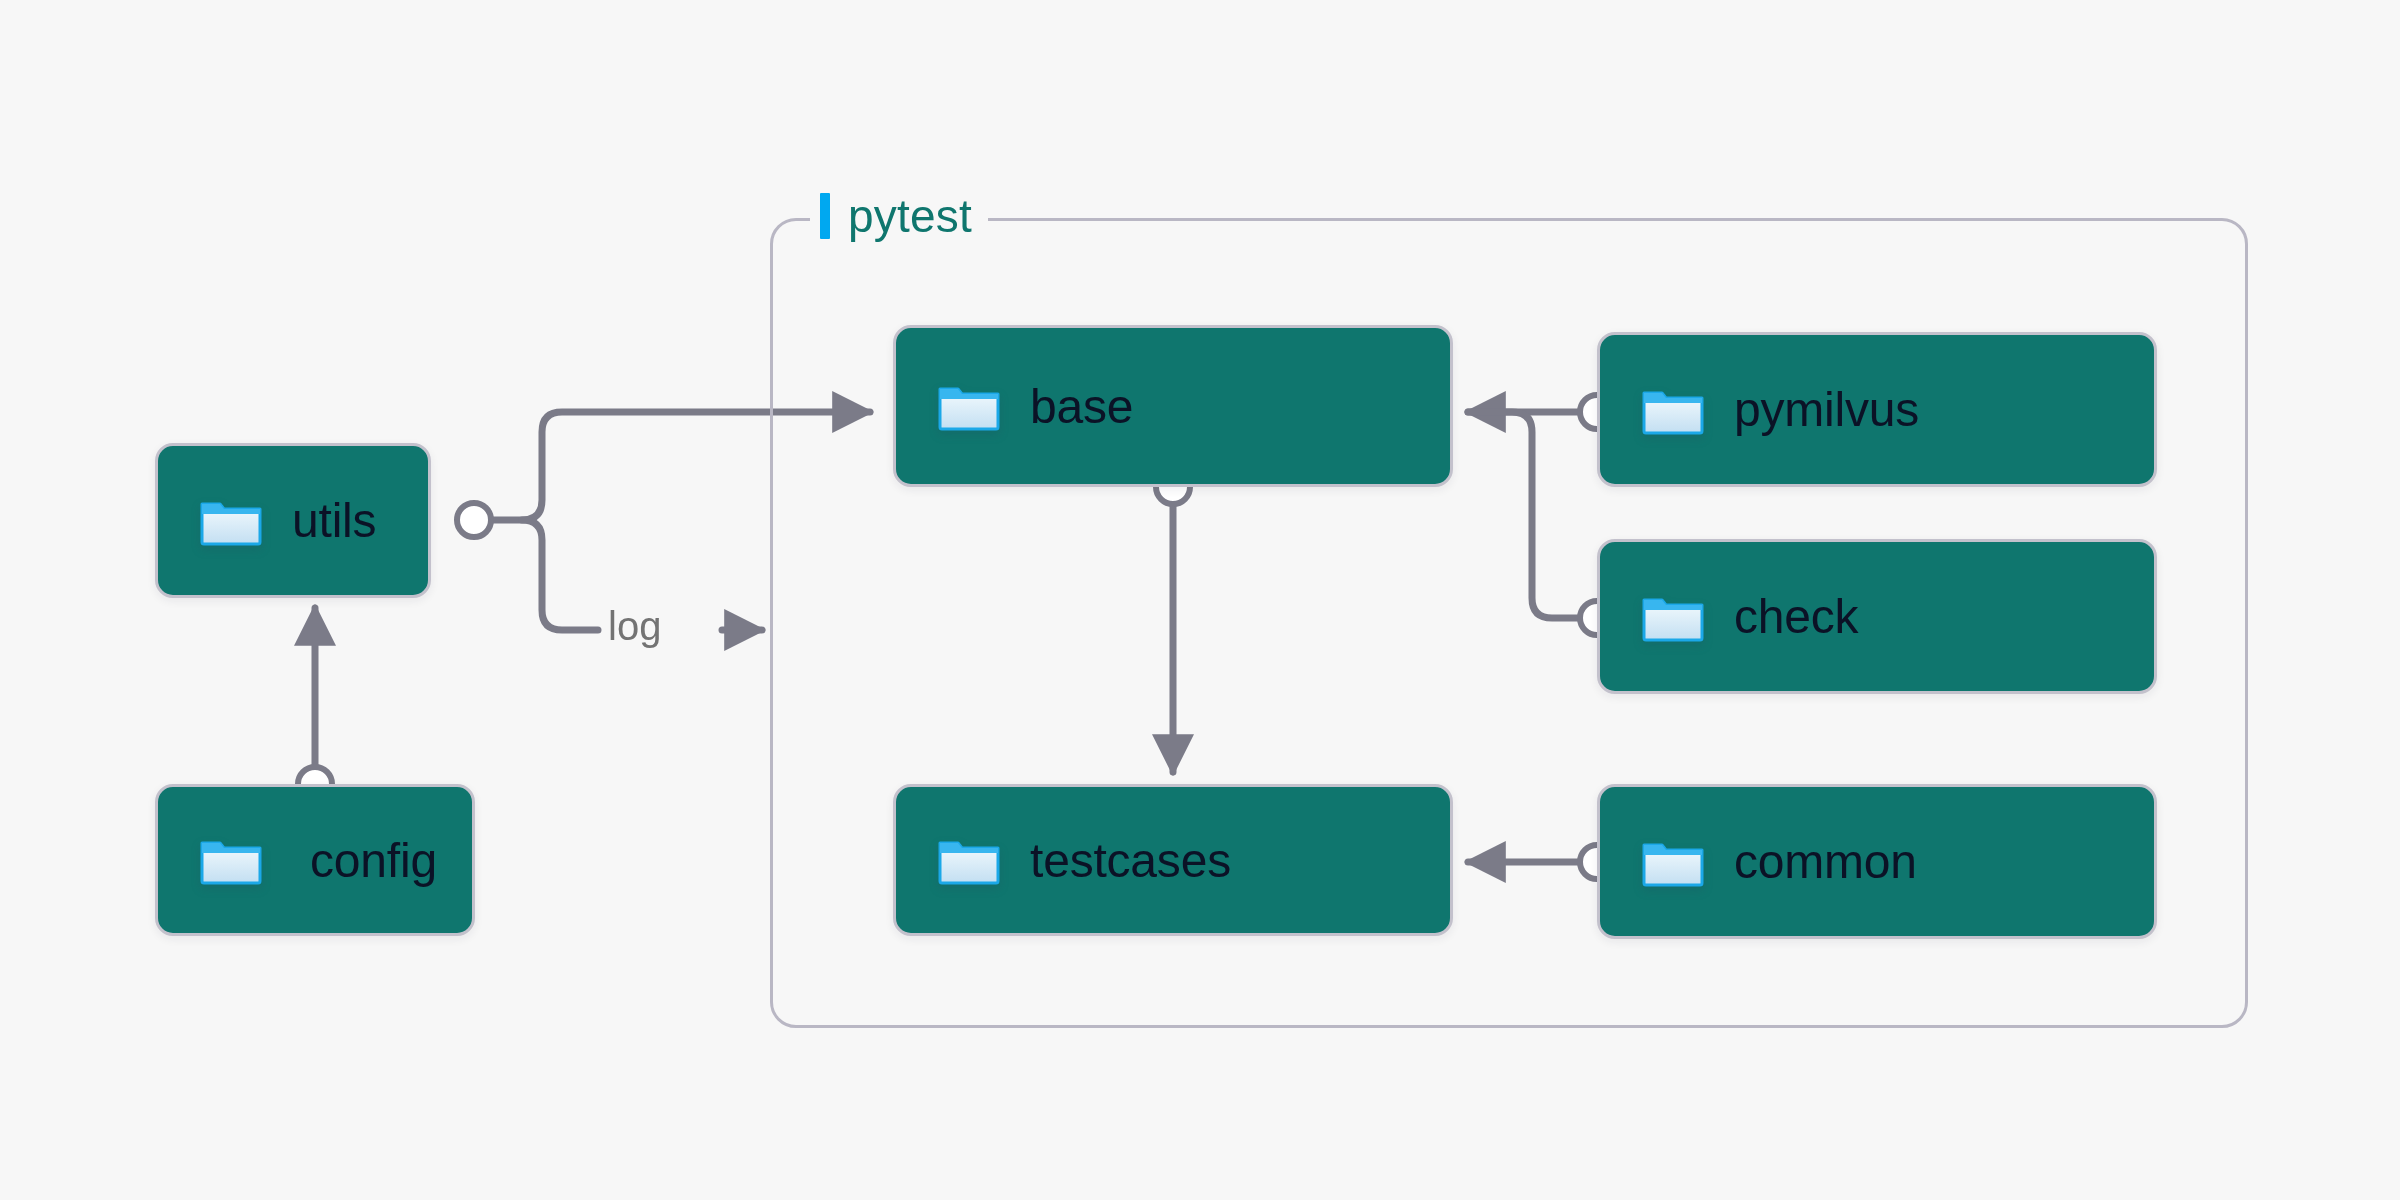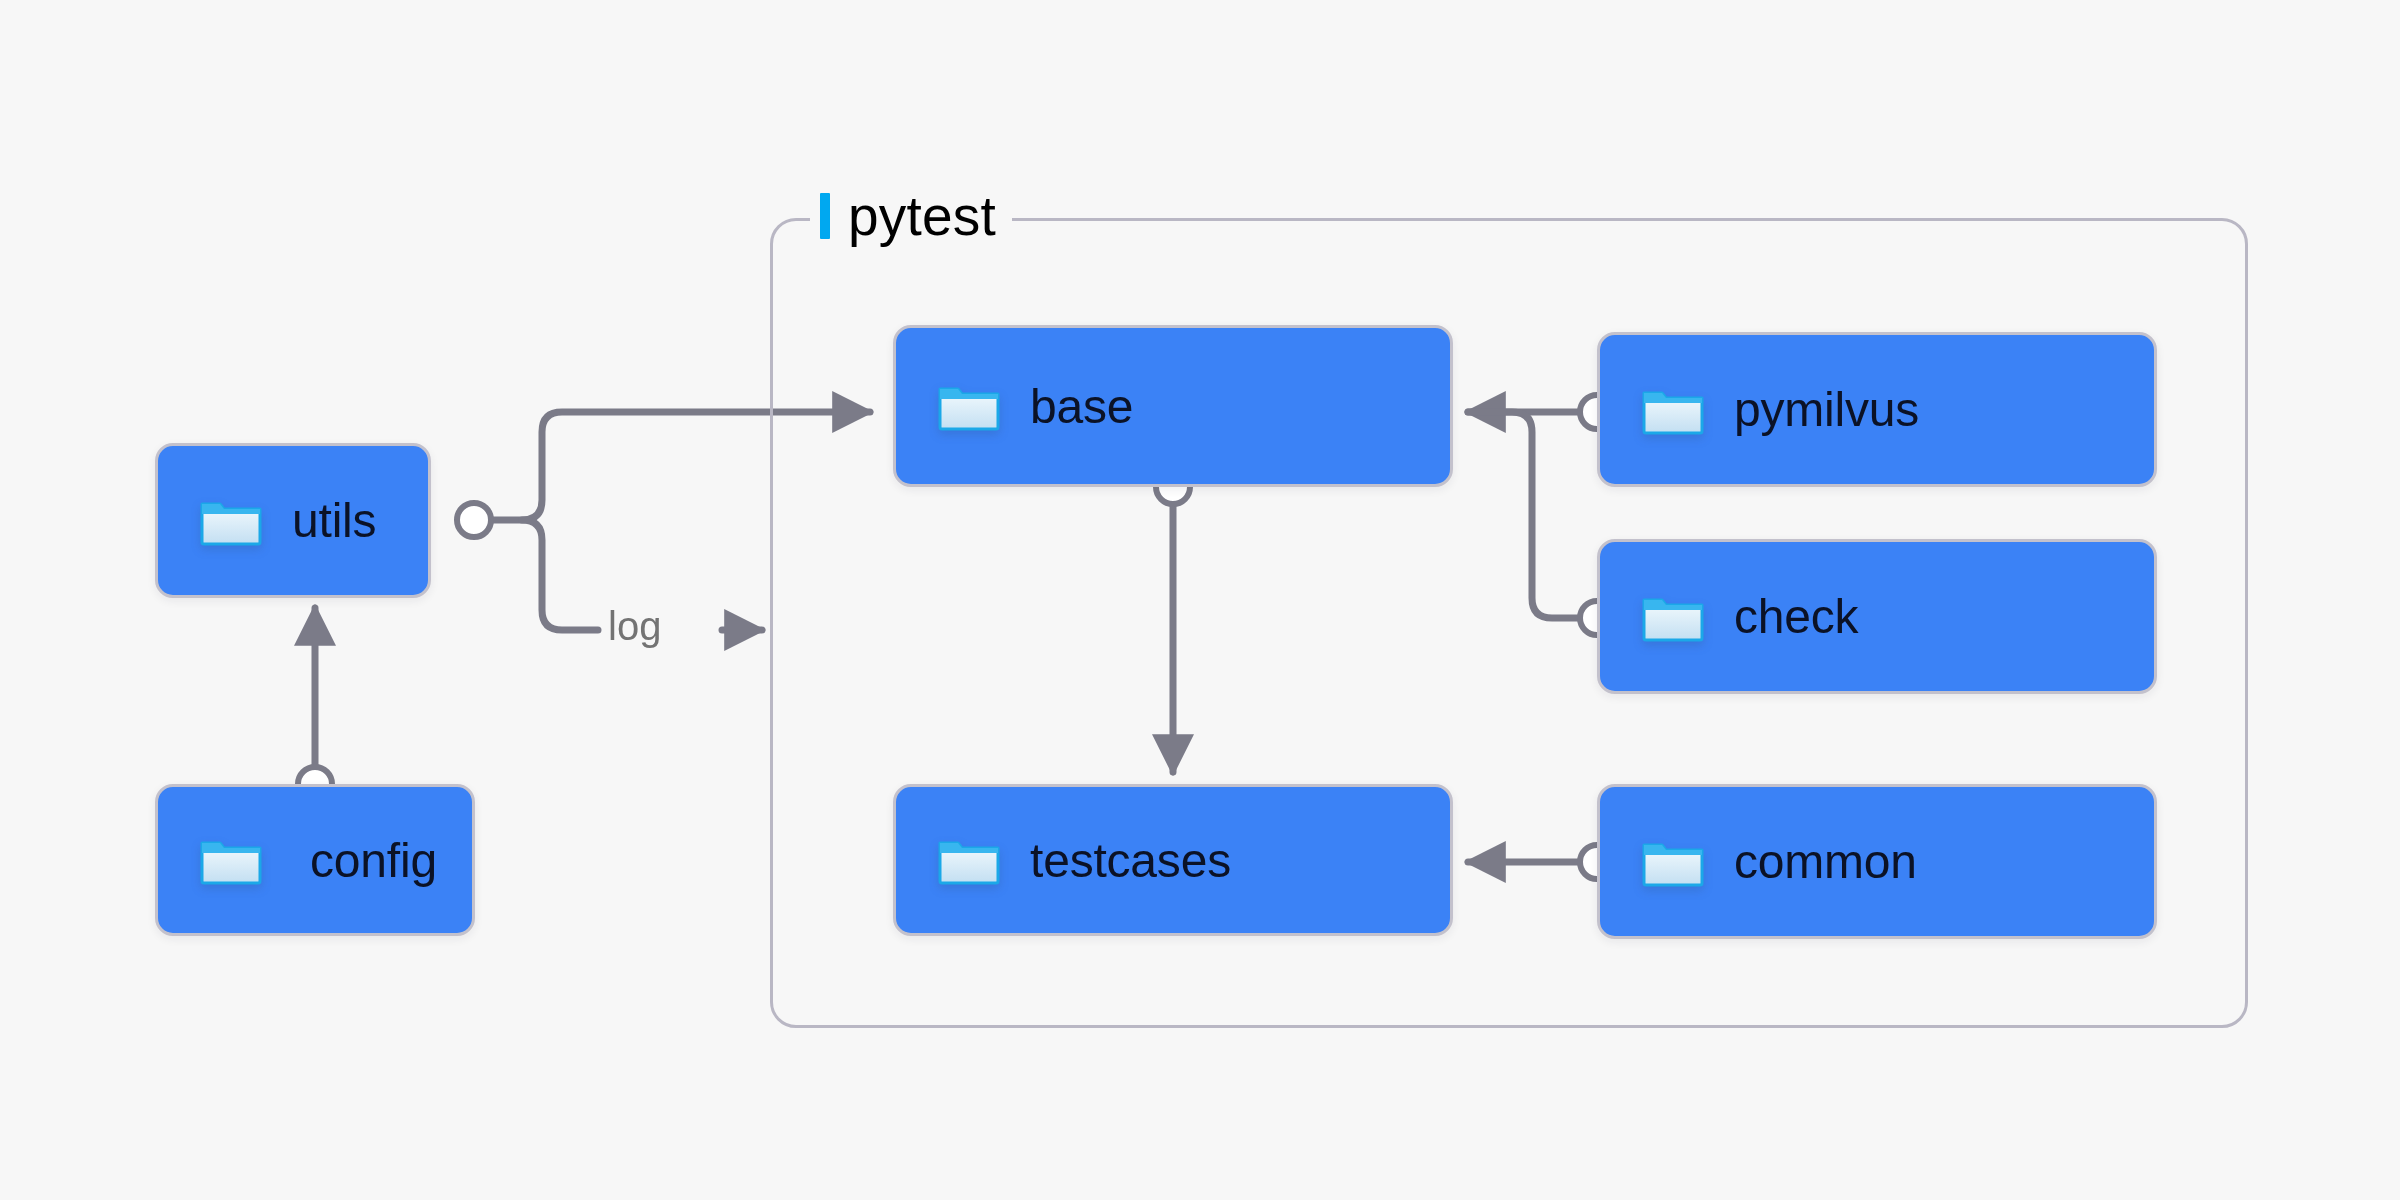--- a/index.html
+++ b/index.html
@@ -45,32 +45,32 @@
     height: 56px;
   }
   .group-label .bar {
     width: 10px;
     height: 46px;
     background: #00a8f0;
     border-radius: 1px;
     flex: 0 0 auto;
   }
   .group-label .gtext {
-    font-size: 55px;
+    font-size: 46px;
     font-weight: 400;
-    color: #000000;
+    color: #0f766e;
     letter-spacing: 0.2px;
     white-space: nowrap;
   }
 
   
   .node {
     position: absolute;
     box-sizing: border-box;
-    background: #3b82f6;
+    background: #0f766e;
     border: 3px solid #c3c1cc;
     border-radius: 18px;
     display: flex;
     align-items: center;
     gap: 30px;
     padding-left: 42px;
     box-shadow: 0 3px 10px rgba(30, 35, 60, 0.07);
   }
   .node-label {
     font-size: 48px;

